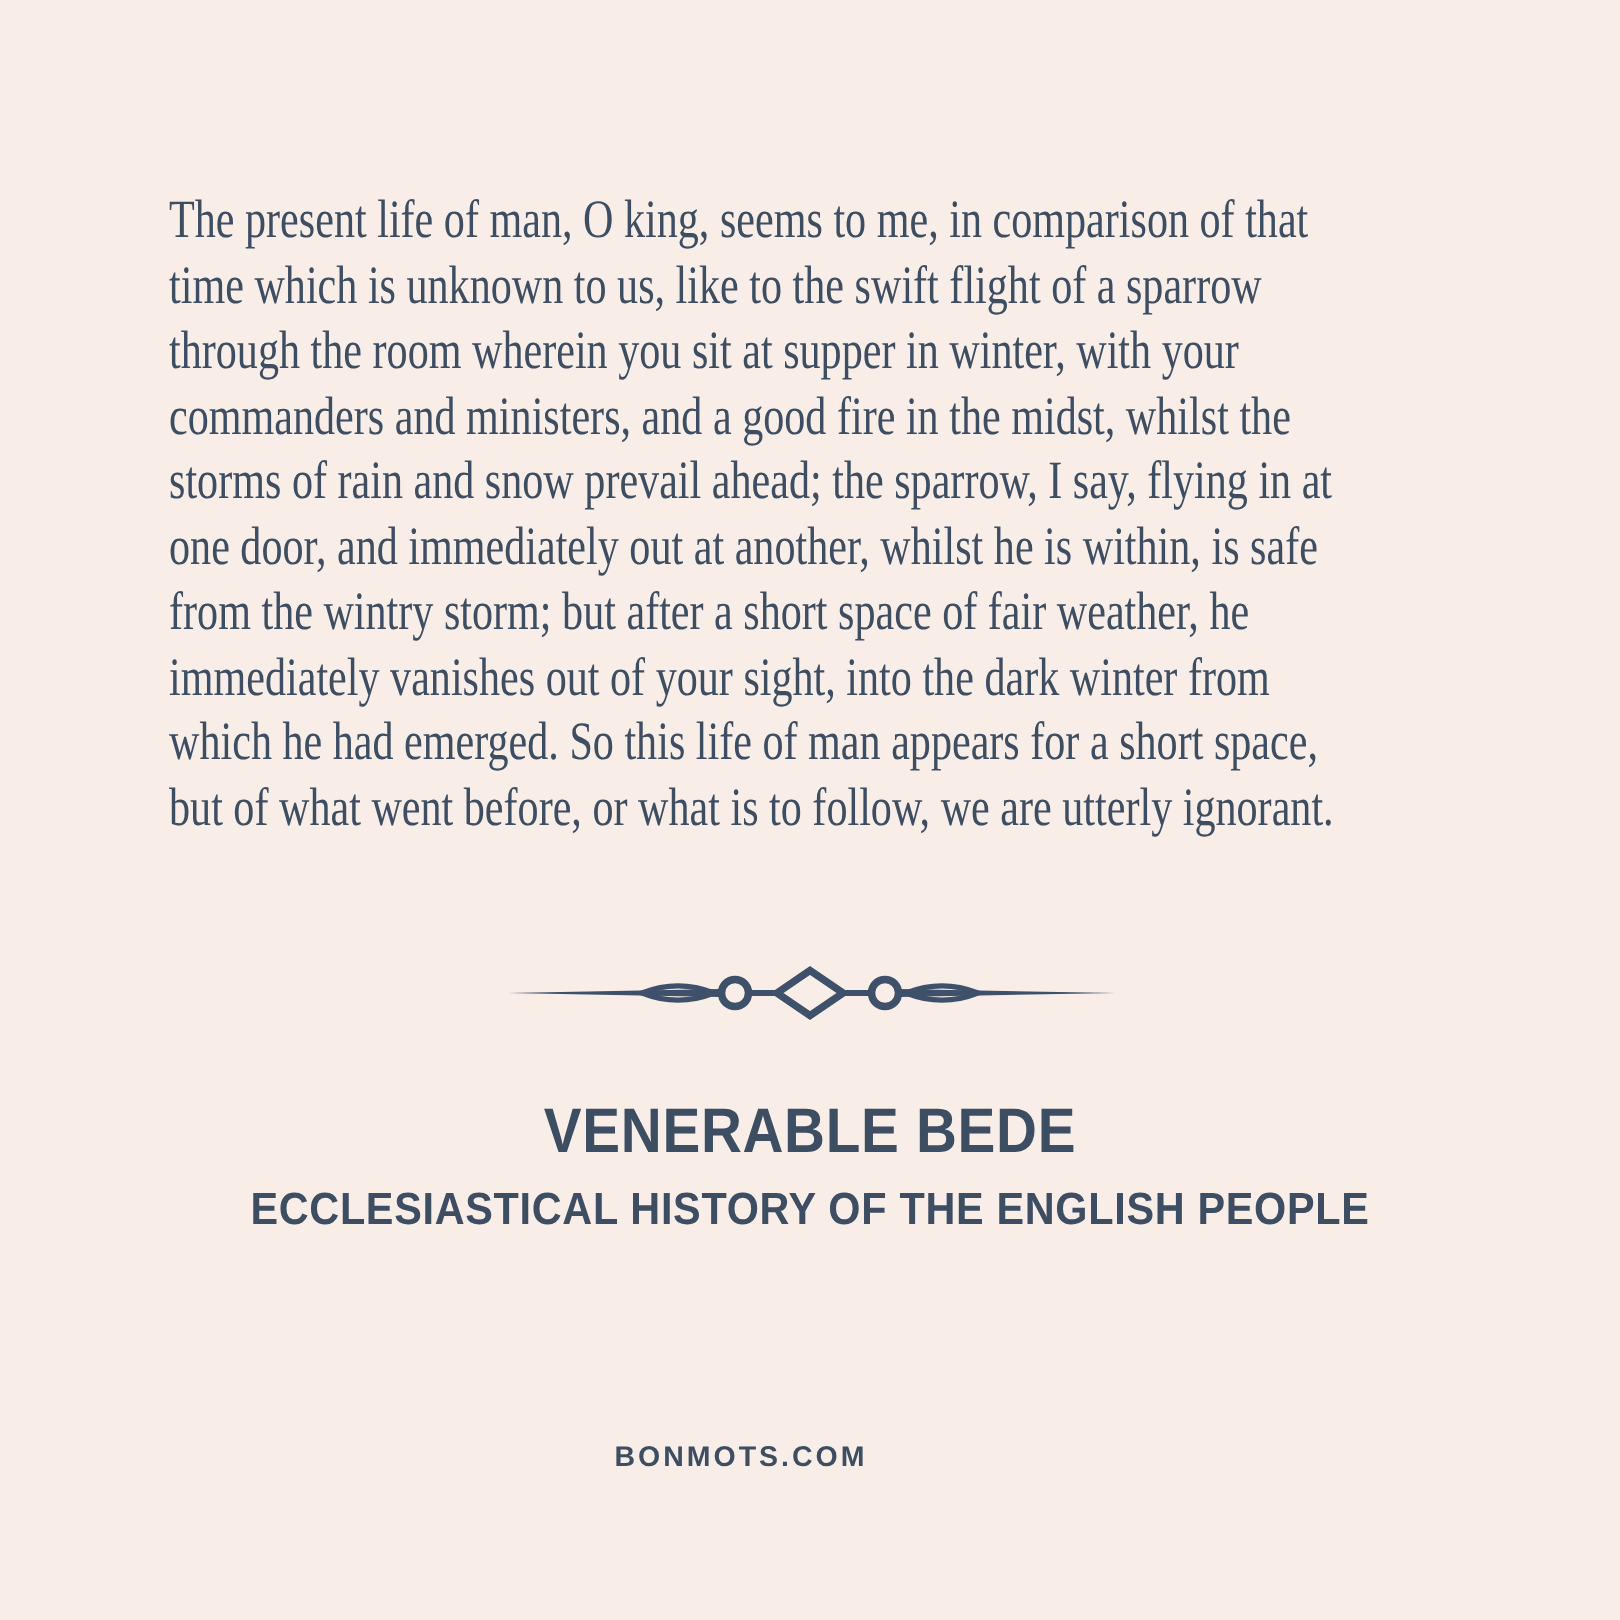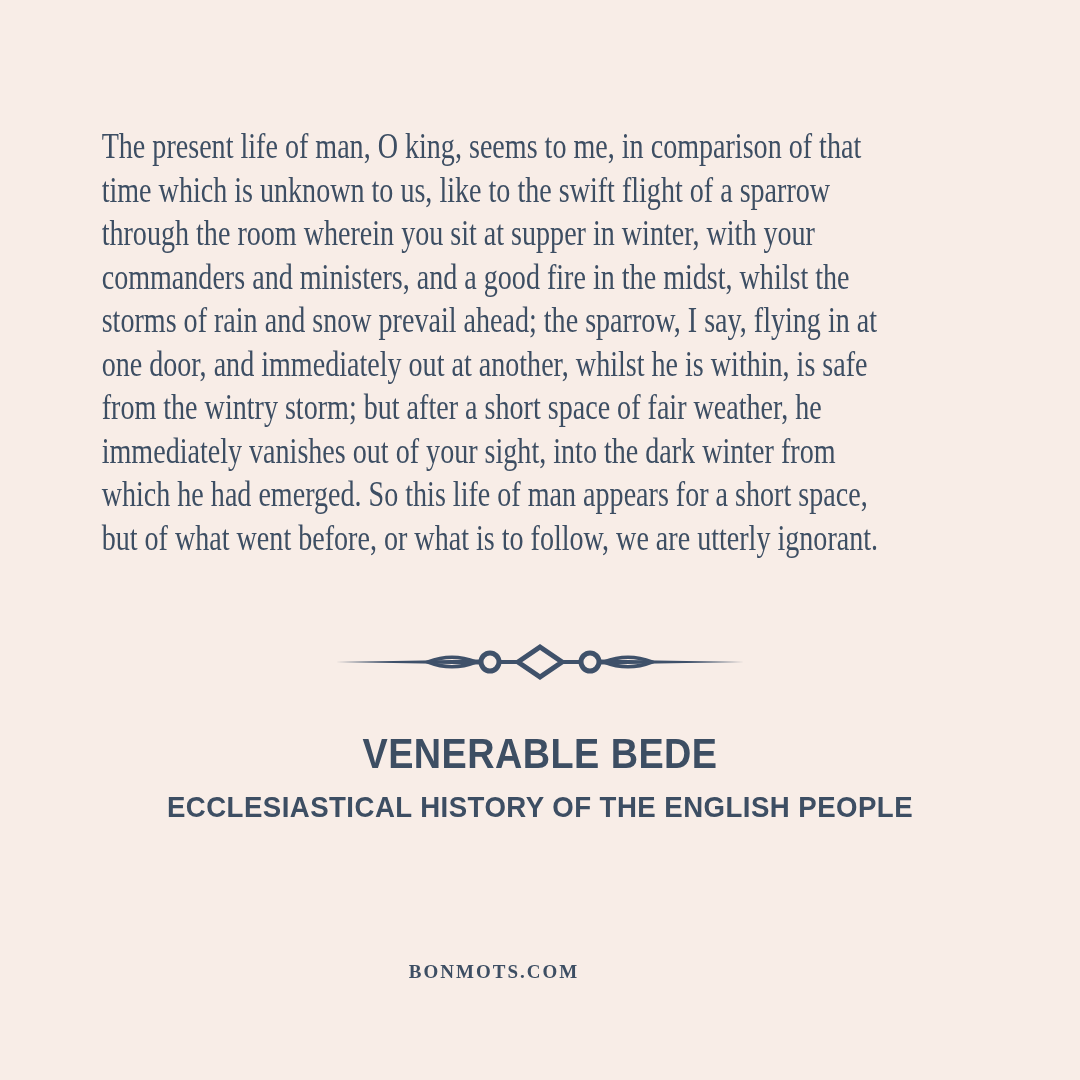--- a/index.html
+++ b/index.html
@@ -12,21 +12,21 @@
     width: 1080px;
     height: 1080px;
     background: #f8ede7;
     overflow: hidden;
     font-family: "Liberation Serif", serif;
     color: #3d4e63;
   }
   .quote-block {
     position: absolute;
     top: 125px;
-    left: 4px;
+    left: 15px;
     width: 888px;
     text-align: right;
   }
   .quote-line {
     margin: 0;
     font-size: 36px;
     line-height: 43.5px;
     white-space: nowrap;
     letter-spacing: 0px;
     transform: scaleX(0.78);
@@ -73,21 +73,21 @@
     white-space: nowrap;
     transform: scaleX(0.92);
     transform-origin: 50% 50%;
   }
   .site-footer {
     position: absolute;
     top: 961px;
     left: 0;
     width: 988px;
     text-align: center;
-    font-family: Liberation Serif, serif;
+    font-family: Liberation Sans, sans-serif;
     font-weight: bold;
     font-size: 19px;
     letter-spacing: 2px;
     color: #3d4e63;
   }
 </style>
 </head>
 <body>
 
 <div class="card">

